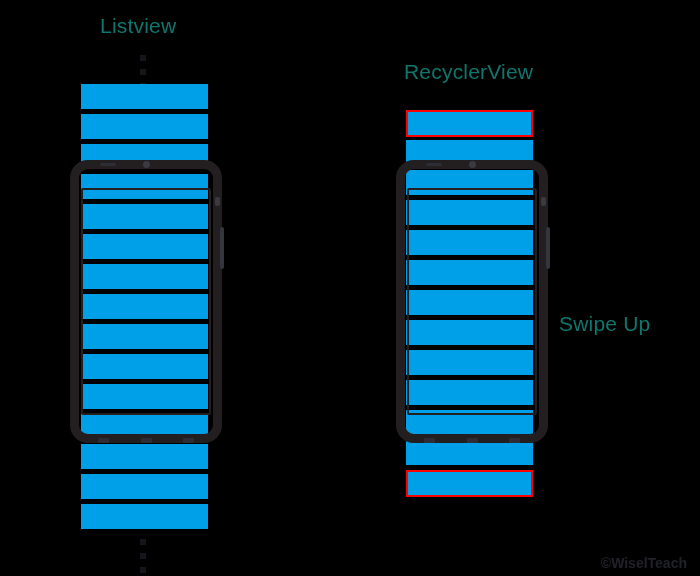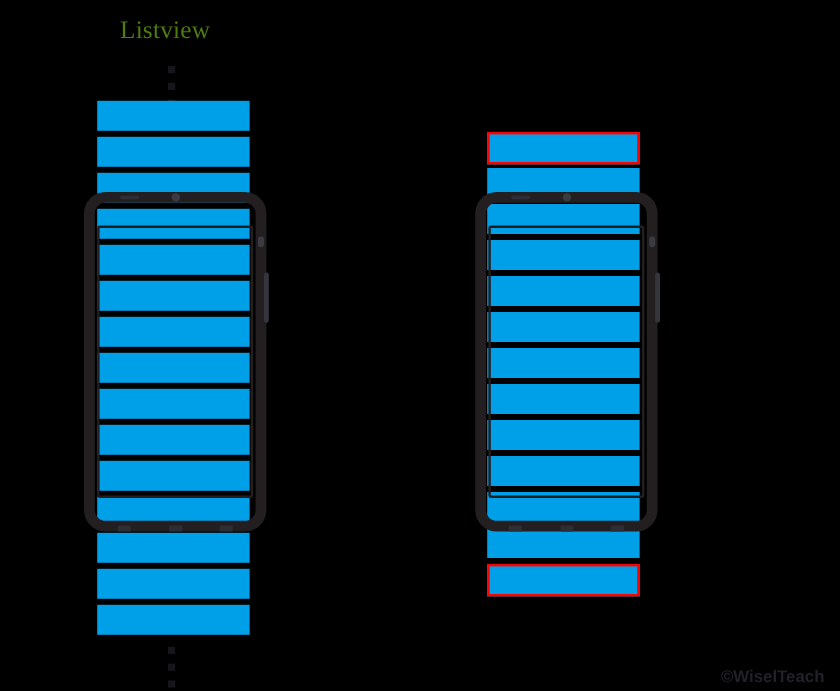--- a/index.html
+++ b/index.html
@@ -12,27 +12,26 @@
     width: 700px;
     height: 576px;
     background: #000000;
     overflow: hidden;
     font-family: "Liberation Sans", sans-serif;
   }
 
   
   .title {
     position: absolute;
-    color: #4d7c0f;
+    color: #0f766e;
     font-size: 21px;
     font-weight: 400;
     letter-spacing: 0.2px;
     white-space: nowrap;
     line-height: 1;
-    font-family: Liberation Serif, serif;
   }
   #title-listview      { left: 100px; top: 15px; }
   #title-recyclerview  { left: 404px; top: 61px; }
   #label-swipe-up      { left: 559px; top: 313px; font-size: 21px; }
 
   
   #watermark {
     position: absolute;
     right: 13px;
     bottom: 6px;
@@ -186,20 +185,21 @@
 
     <div class="dots" id="dots-bottom">
       <span></span>
         <span></span>
         <span></span>
     </div>
   </div>
 
   <div class="column">
 
+    <div class="title" id="title-recyclerview">RecyclerView</div>
 
     <div id="right-bars">
         <div class="bar highlight" style="left: 406px; top: 110px; width: 127px; height: 27px;"></div>
         <div class="bar" style="left: 406px; top: 140px; width: 127px; height: 25px;"></div>
         <div class="bar" style="left: 406px; top: 170px; width: 127px; height: 25px;"></div>
         <div class="bar" style="left: 406px; top: 200px; width: 127px; height: 25px;"></div>
         <div class="bar" style="left: 406px; top: 230px; width: 127px; height: 25px;"></div>
         <div class="bar" style="left: 406px; top: 260px; width: 127px; height: 25px;"></div>
         <div class="bar" style="left: 406px; top: 290px; width: 127px; height: 25px;"></div>
         <div class="bar" style="left: 406px; top: 320px; width: 127px; height: 25px;"></div>
@@ -215,16 +215,17 @@
       <div class="camera"></div>
       <div class="earpiece"></div>
       <div class="flash"></div>
       <div class="side-btn"></div>
       <div class="nav back"></div>
       <div class="nav home"></div>
       <div class="nav recent"></div>
     </div>
   </div>
 
+  <div class="title" id="label-swipe-up">Swipe Up</div>
 
   <div id="watermark">©WiselTeach</div>
 
 </div>
 
 </body></html>

